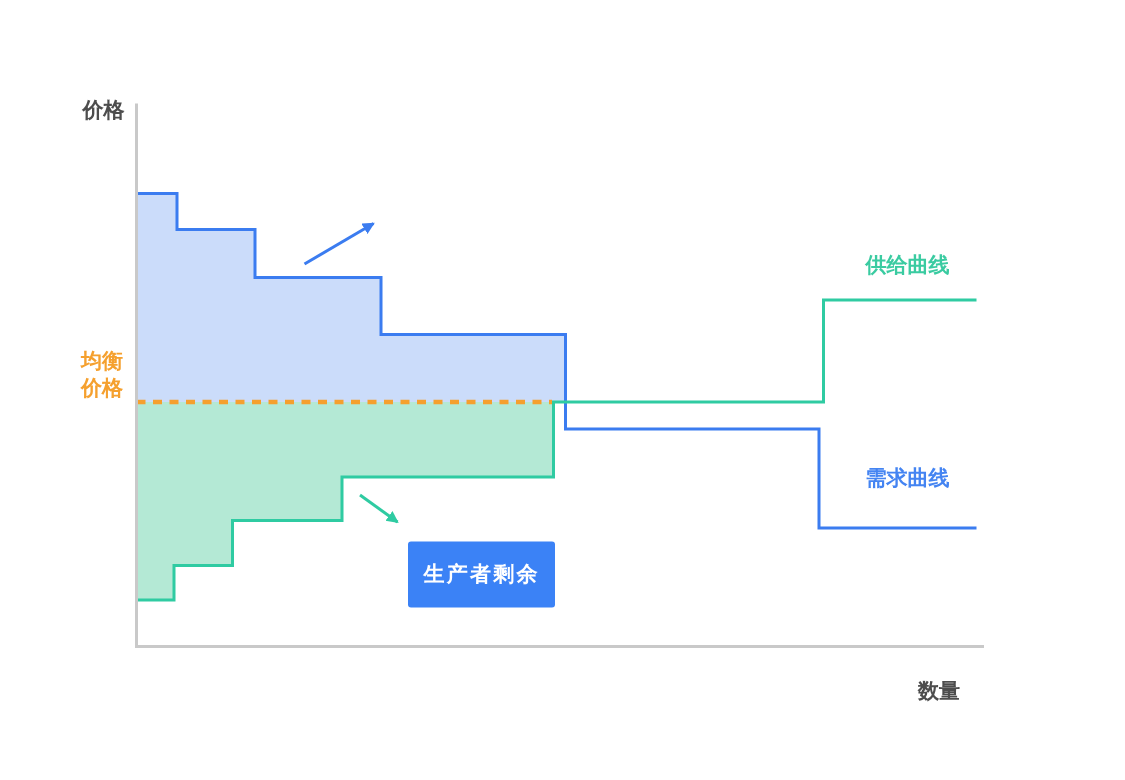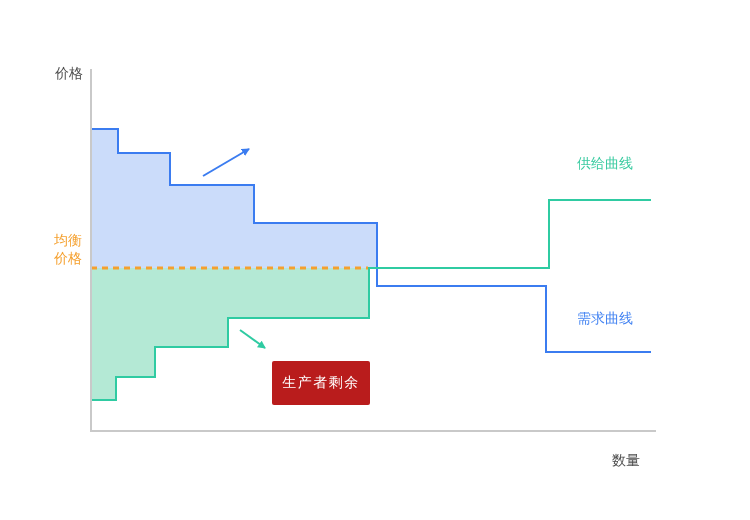--- a/index.html
+++ b/index.html
@@ -3,33 +3,34 @@
 <meta charset="utf-8">
 <style>
   html, body { margin: 0; padding: 0; background: #ffffff; }
   .stage {
     position: relative;
     width: 750px;
     height: 516px;
     background: #ffffff;
     overflow: hidden;
     font-family: "Liberation Sans", "DejaVu Sans", sans-serif;
+    font-weight: bold;
   }
   .stage svg { position: absolute; left: 0; top: 0; }
   .lbl {
     position: absolute;
     font-size: 14px;
     line-height: 18px;
     color: #4d4d4d;
     white-space: pre-line;
   }
   .lbl-y { left: 55px; top: 64px; }
   .lbl-x { left: 612px; top: 451px; }
   .lbl-eq { left: 40px; top: 231px; width: 42px; text-align: right; }
-  .lbl-supply { left: 577px; top: 154px; }
+  .lbl-supply { left: 577px; top: 167px; }
   .lbl-demand { left: 577px; top: 309px; text-align: center; }
   .badge {
     position: absolute;
     display: flex;
     align-items: center;
     justify-content: center;
     color: #ffffff;
     font-size: 14px;
     letter-spacing: 1.5px;
     border-radius: 2px;
@@ -67,15 +68,15 @@
     <line id="arrow-producer" stroke-width="2" marker-end="url(#arrowhead-green)" x1="240" y1="330" x2="265" y2="348" stroke="#2fcba2"></line>
   </svg>
 
   <div class="lbl lbl-y" id="label-y" style="color: rgb(77, 77, 77);">价格</div>
   <div class="lbl lbl-x" id="label-x" style="color: rgb(77, 77, 77);">数量</div>
   <div class="lbl lbl-eq" id="label-eq" style="color: rgb(245, 160, 46);">均衡
 价格</div>
   <div class="lbl lbl-supply" id="label-supply" style="color: rgb(58, 203, 161);">供给曲线</div>
   <div class="lbl lbl-demand" id="label-demand" style="color: rgb(68, 132, 242);">需求曲线</div>
 
-  <div class="badge badge-producer" id="badge-producer" style="background: #b91c1c; color: rgb(255, 255, 255);">生产者剩余</div>
+  <div class="badge badge-producer" id="badge-producer" style="background: #3b82f6; color: rgb(255, 255, 255);">生产者剩余</div>
 
 </div>
 
 </body></html>

